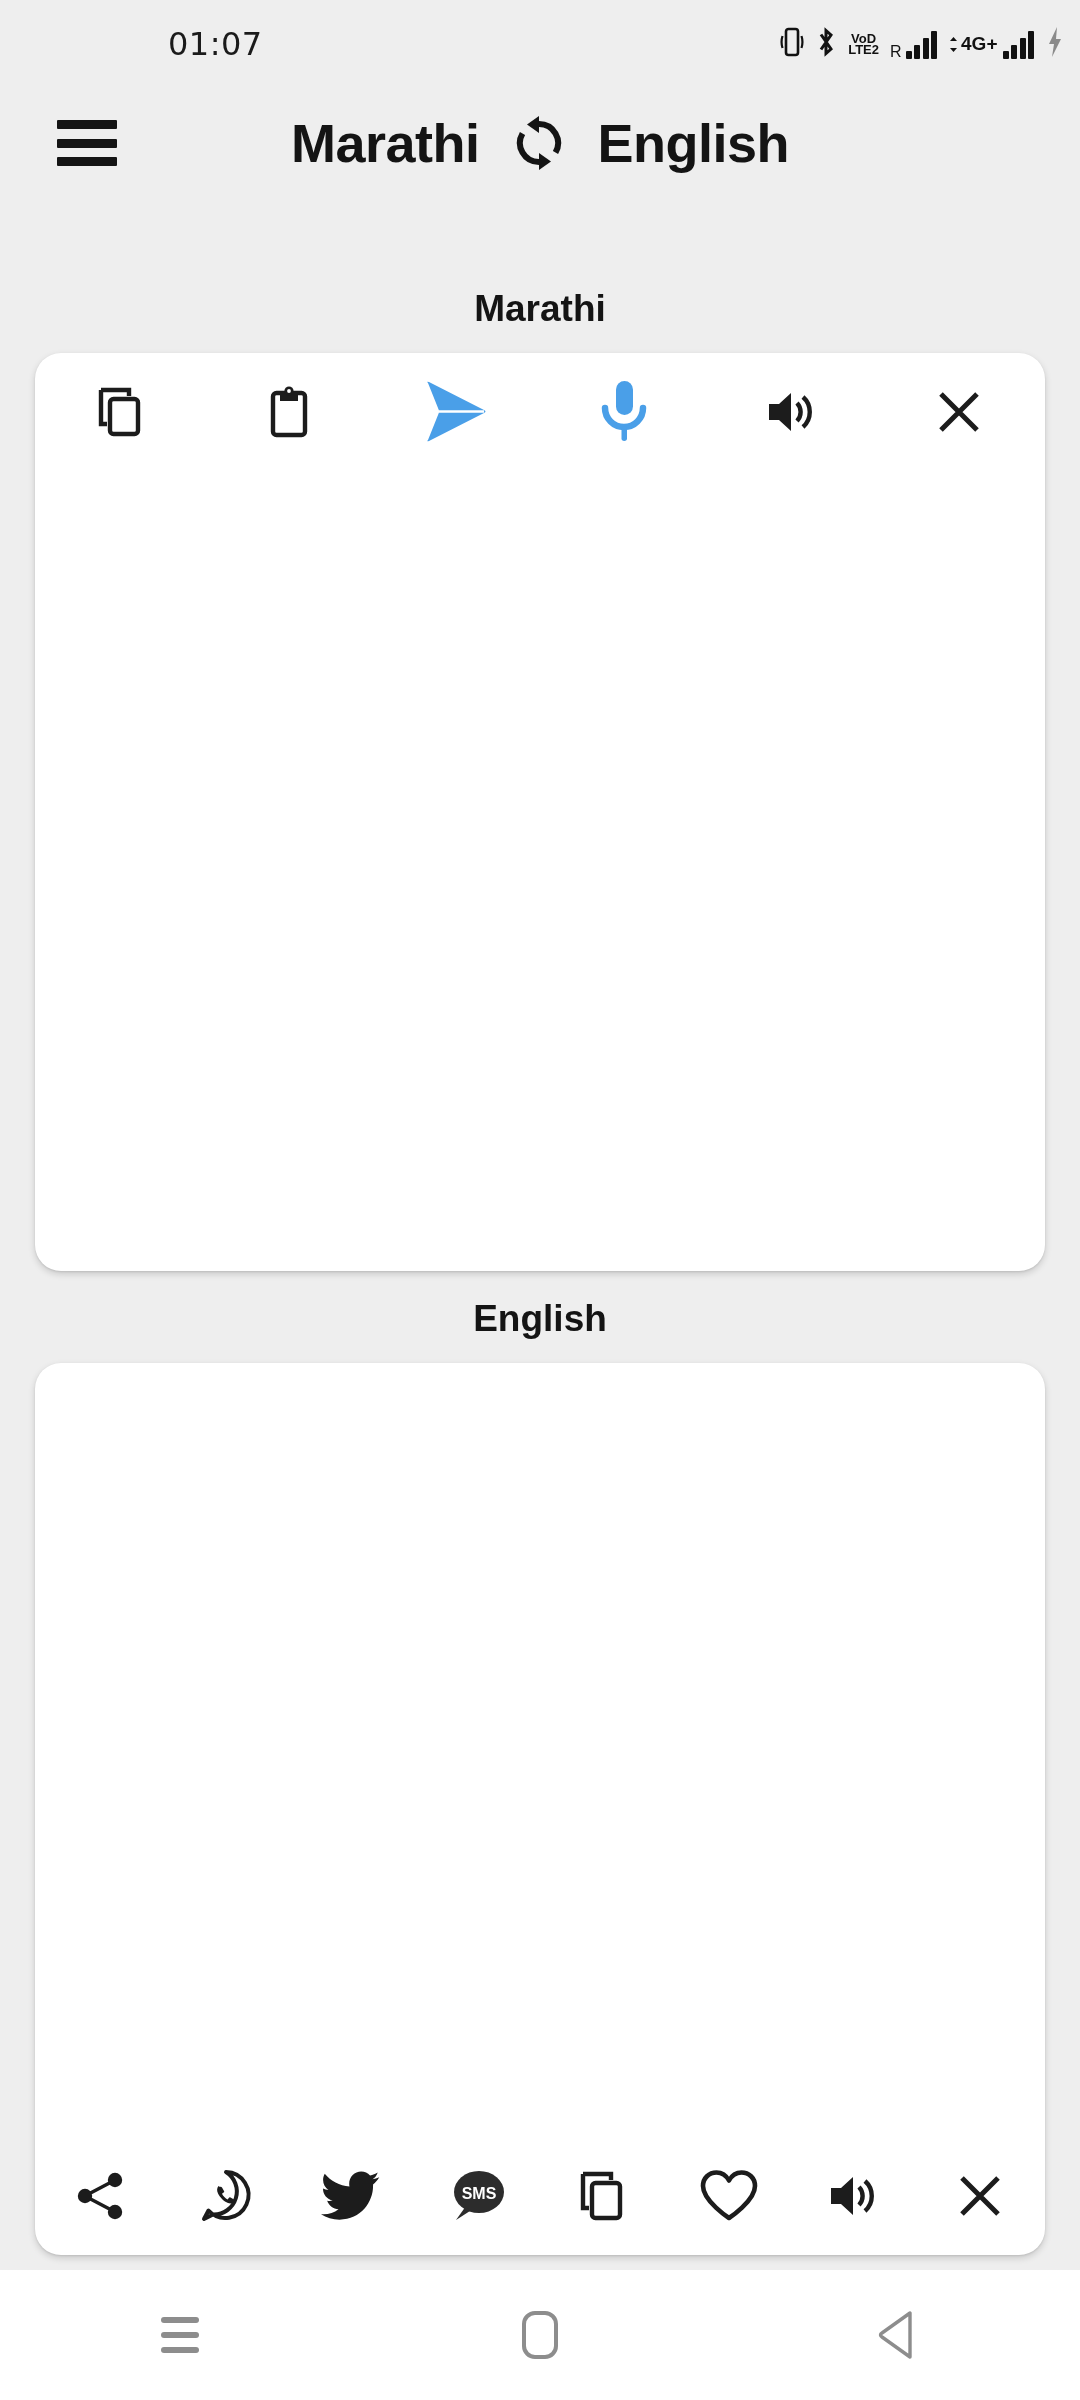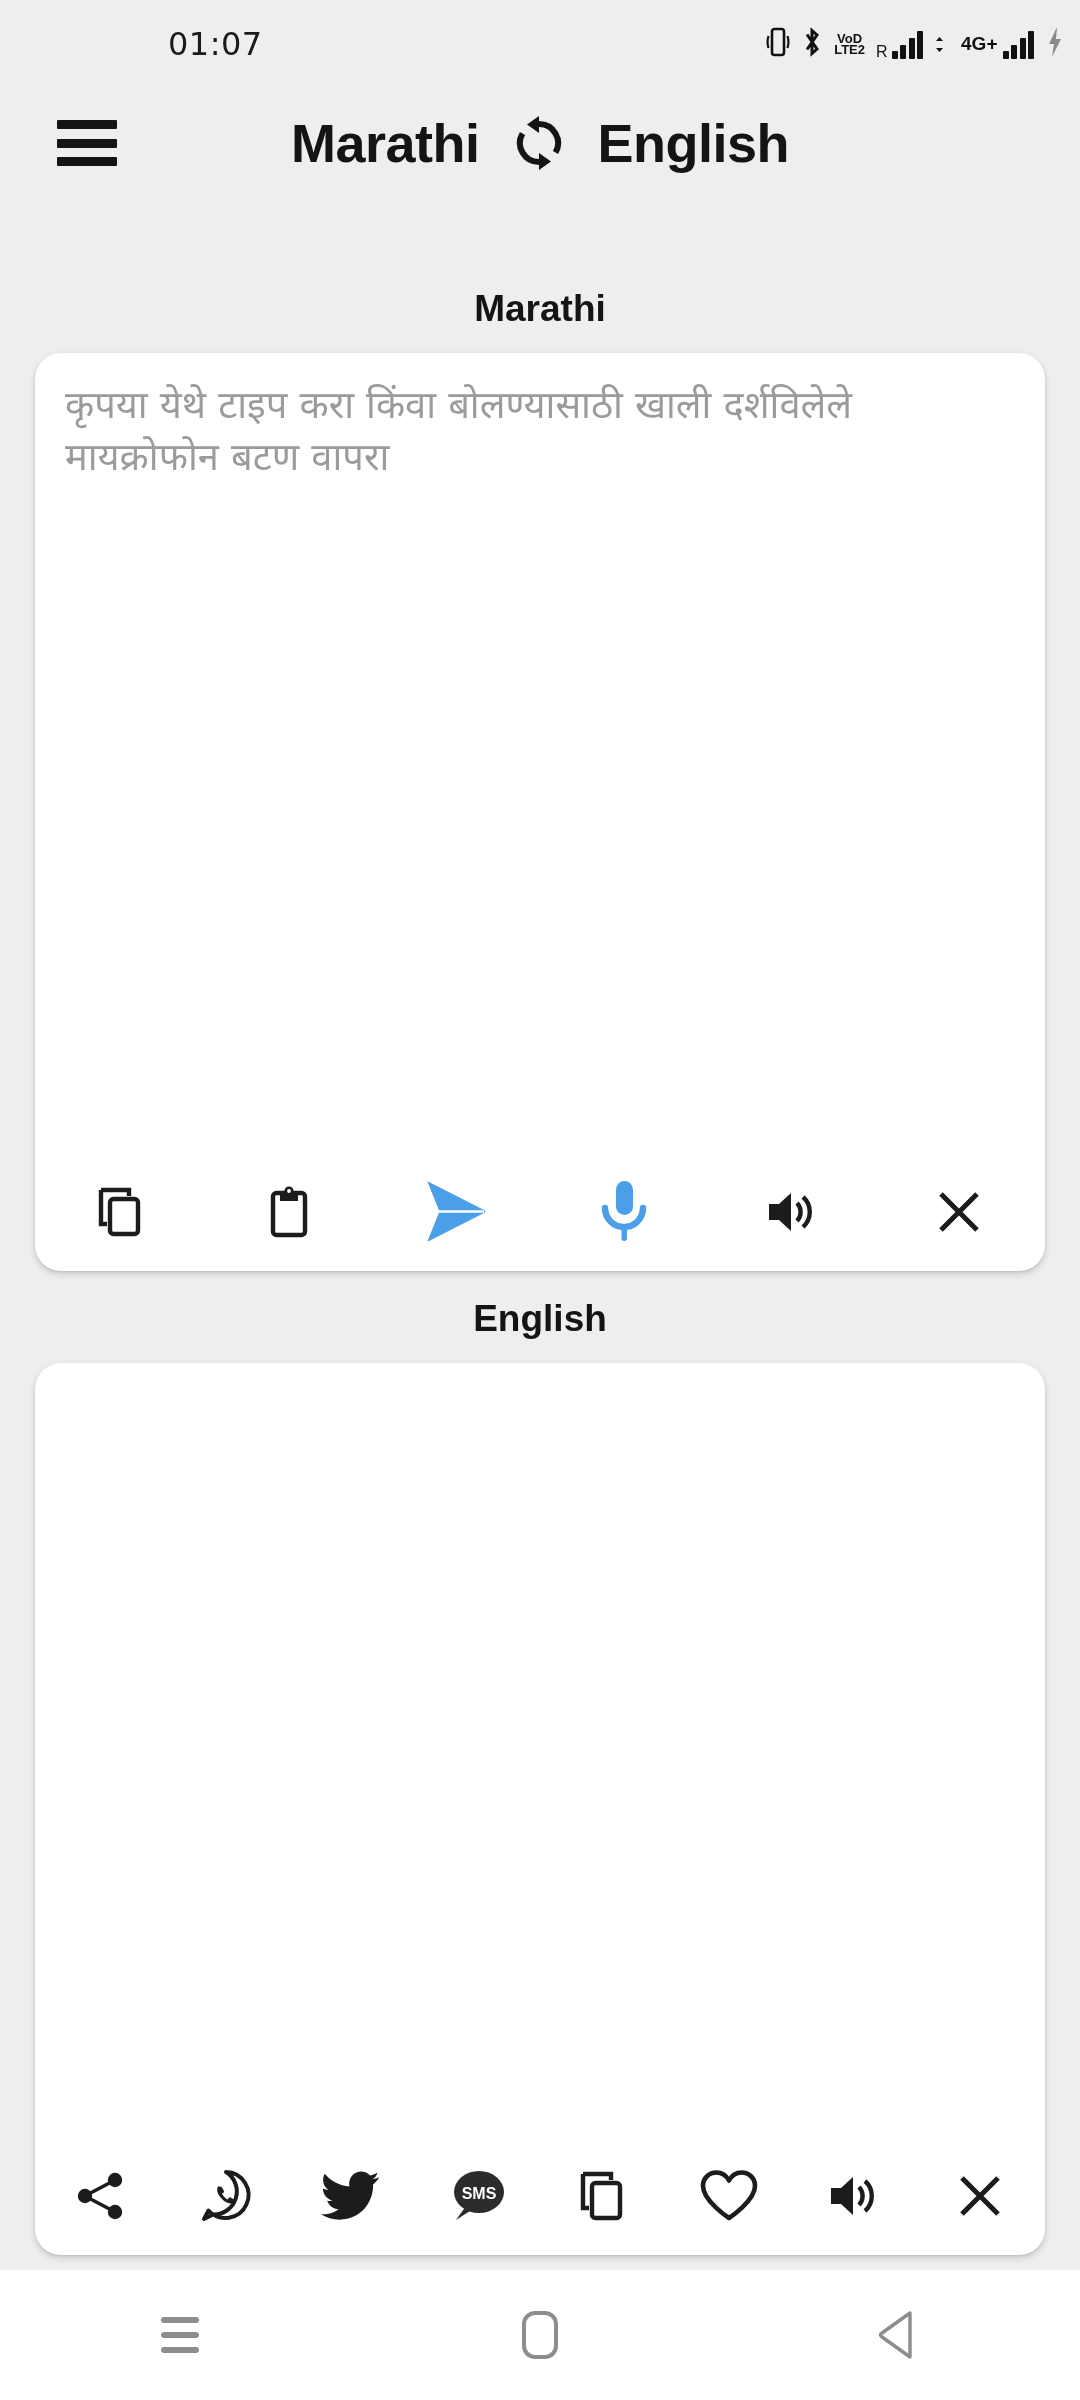--- a/index.html
+++ b/index.html
@@ -38,21 +38,21 @@
   .sicon-txt {
     font-size:13px; font-weight:bold; line-height:11px;
     color:#111; text-align:center;
     font-family:"Liberation Sans",sans-serif;
   }
   .bars { display:flex; align-items:flex-end; gap:2.5px; height:30px; }
   .bars i { display:block; width:6px; background:#111; border-radius:1px; }
   .roam-wrap { display:flex; align-items:flex-end; gap:4px; }
   .roam-l { font-size:16px; color:#111; line-height:14px; font-weight:500;}
   .g4-wrap { display:flex; flex-direction:column; align-items:center; gap:1px; }
-  .g4-top { display:flex; align-items:center; gap:16px; }
+  .g4-top { display:flex; align-items:center; gap:2px; }
   .g4-lbl { font-size:19px; font-weight:bold; color:#111; line-height:16px; }
 
   
   #app-header {
     position:absolute; top:88px; left:0;
     width:1080px; height:110px;
     display:flex; align-items:center;
     background:#eeeeee;
   }
   #menu-button {
@@ -223,23 +223,20 @@
         </svg>
       </span>
 
       <span class="lang-name">English</span>
     </div>
   </div>
 
   <div class="section-title" id="src-title">Marathi</div>
 
   <div class="card" id="source-card">
-    <div class="text-area">
-      <div class="placeholder-text">कृपया येथे टाइप करा किंवा बोलण्यासाठी खाली दर्शविलेले मायक्रोफोन बटण वापरा</div>
-    </div>
 
     <div class="toolbar">
 
       <div class="tool-btn">
         <svg width="56" height="56" viewBox="0 0 56 56">
           <path d="M8 6 L36 6 L36 12 M8 6 L8 40 L14 40" stroke="#1c1c1c" stroke-width="4.4" fill="none" stroke-linecap="butt"></path>
           <rect x="17" y="15" width="28" height="35" rx="3.5" stroke="#1c1c1c" stroke-width="4.4" fill="none"></rect>
         </svg>
       </div>
 

